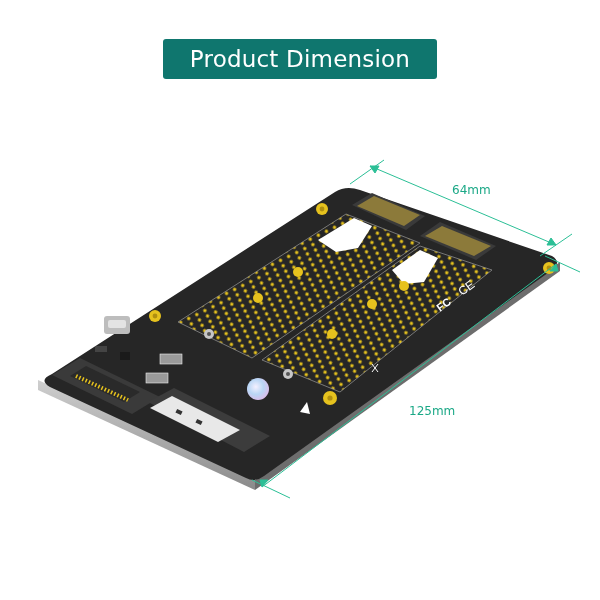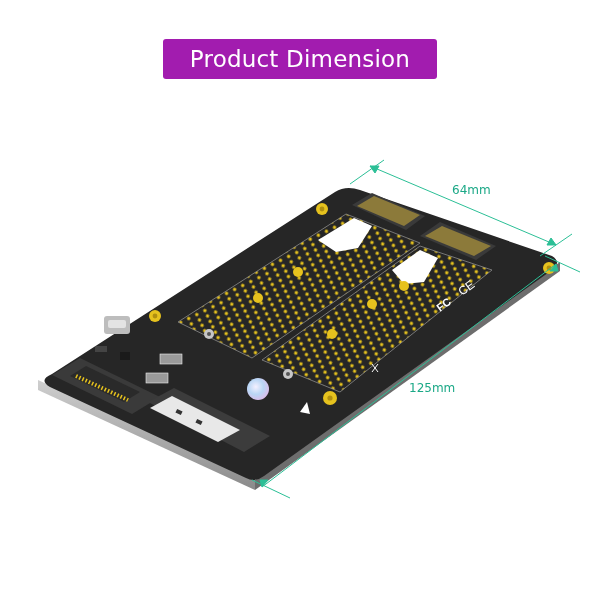--- a/index.html
+++ b/index.html
@@ -1,27 +1,27 @@
 <!DOCTYPE html>
 <html><head>
 <meta charset="utf-8">
 <style>
   html, body { margin: 0; padding: 0; background: #ffffff; }
   body { width: 600px; height: 600px; position: relative; overflow: hidden;
          font-family: "DejaVu Sans", "Liberation Sans", sans-serif; }
   .banner {
     position: absolute; left: 163px; top: 39px; width: 274px; height: 40px;
-    background: #a21caf; border-radius: 3px;
+    background: #0f766e; border-radius: 3px;
     display: flex; align-items: center; justify-content: center;
   }
   .banner span { color: #ffffff; font-size: 23px; letter-spacing: 0.2px; }
   svg.scene { position: absolute; left: 0; top: 0; }
   .dim-label { position: absolute; color: #1aa886; font-size: 12px; }
   .dim-64 { left: 452px; top: 183px; }
-  .dim-125 { left: 409px; top: 381px; text-align: center; }
+  .dim-125 { left: 409px; top: 404px; text-align: center; }
 </style>
 </head>
 <body>
 
 <div class="banner">
   <span>Product Dimension</span>
 </div>
 
 <svg class="scene" width="600" height="600" viewBox="0 0 600 600">
   <defs>

